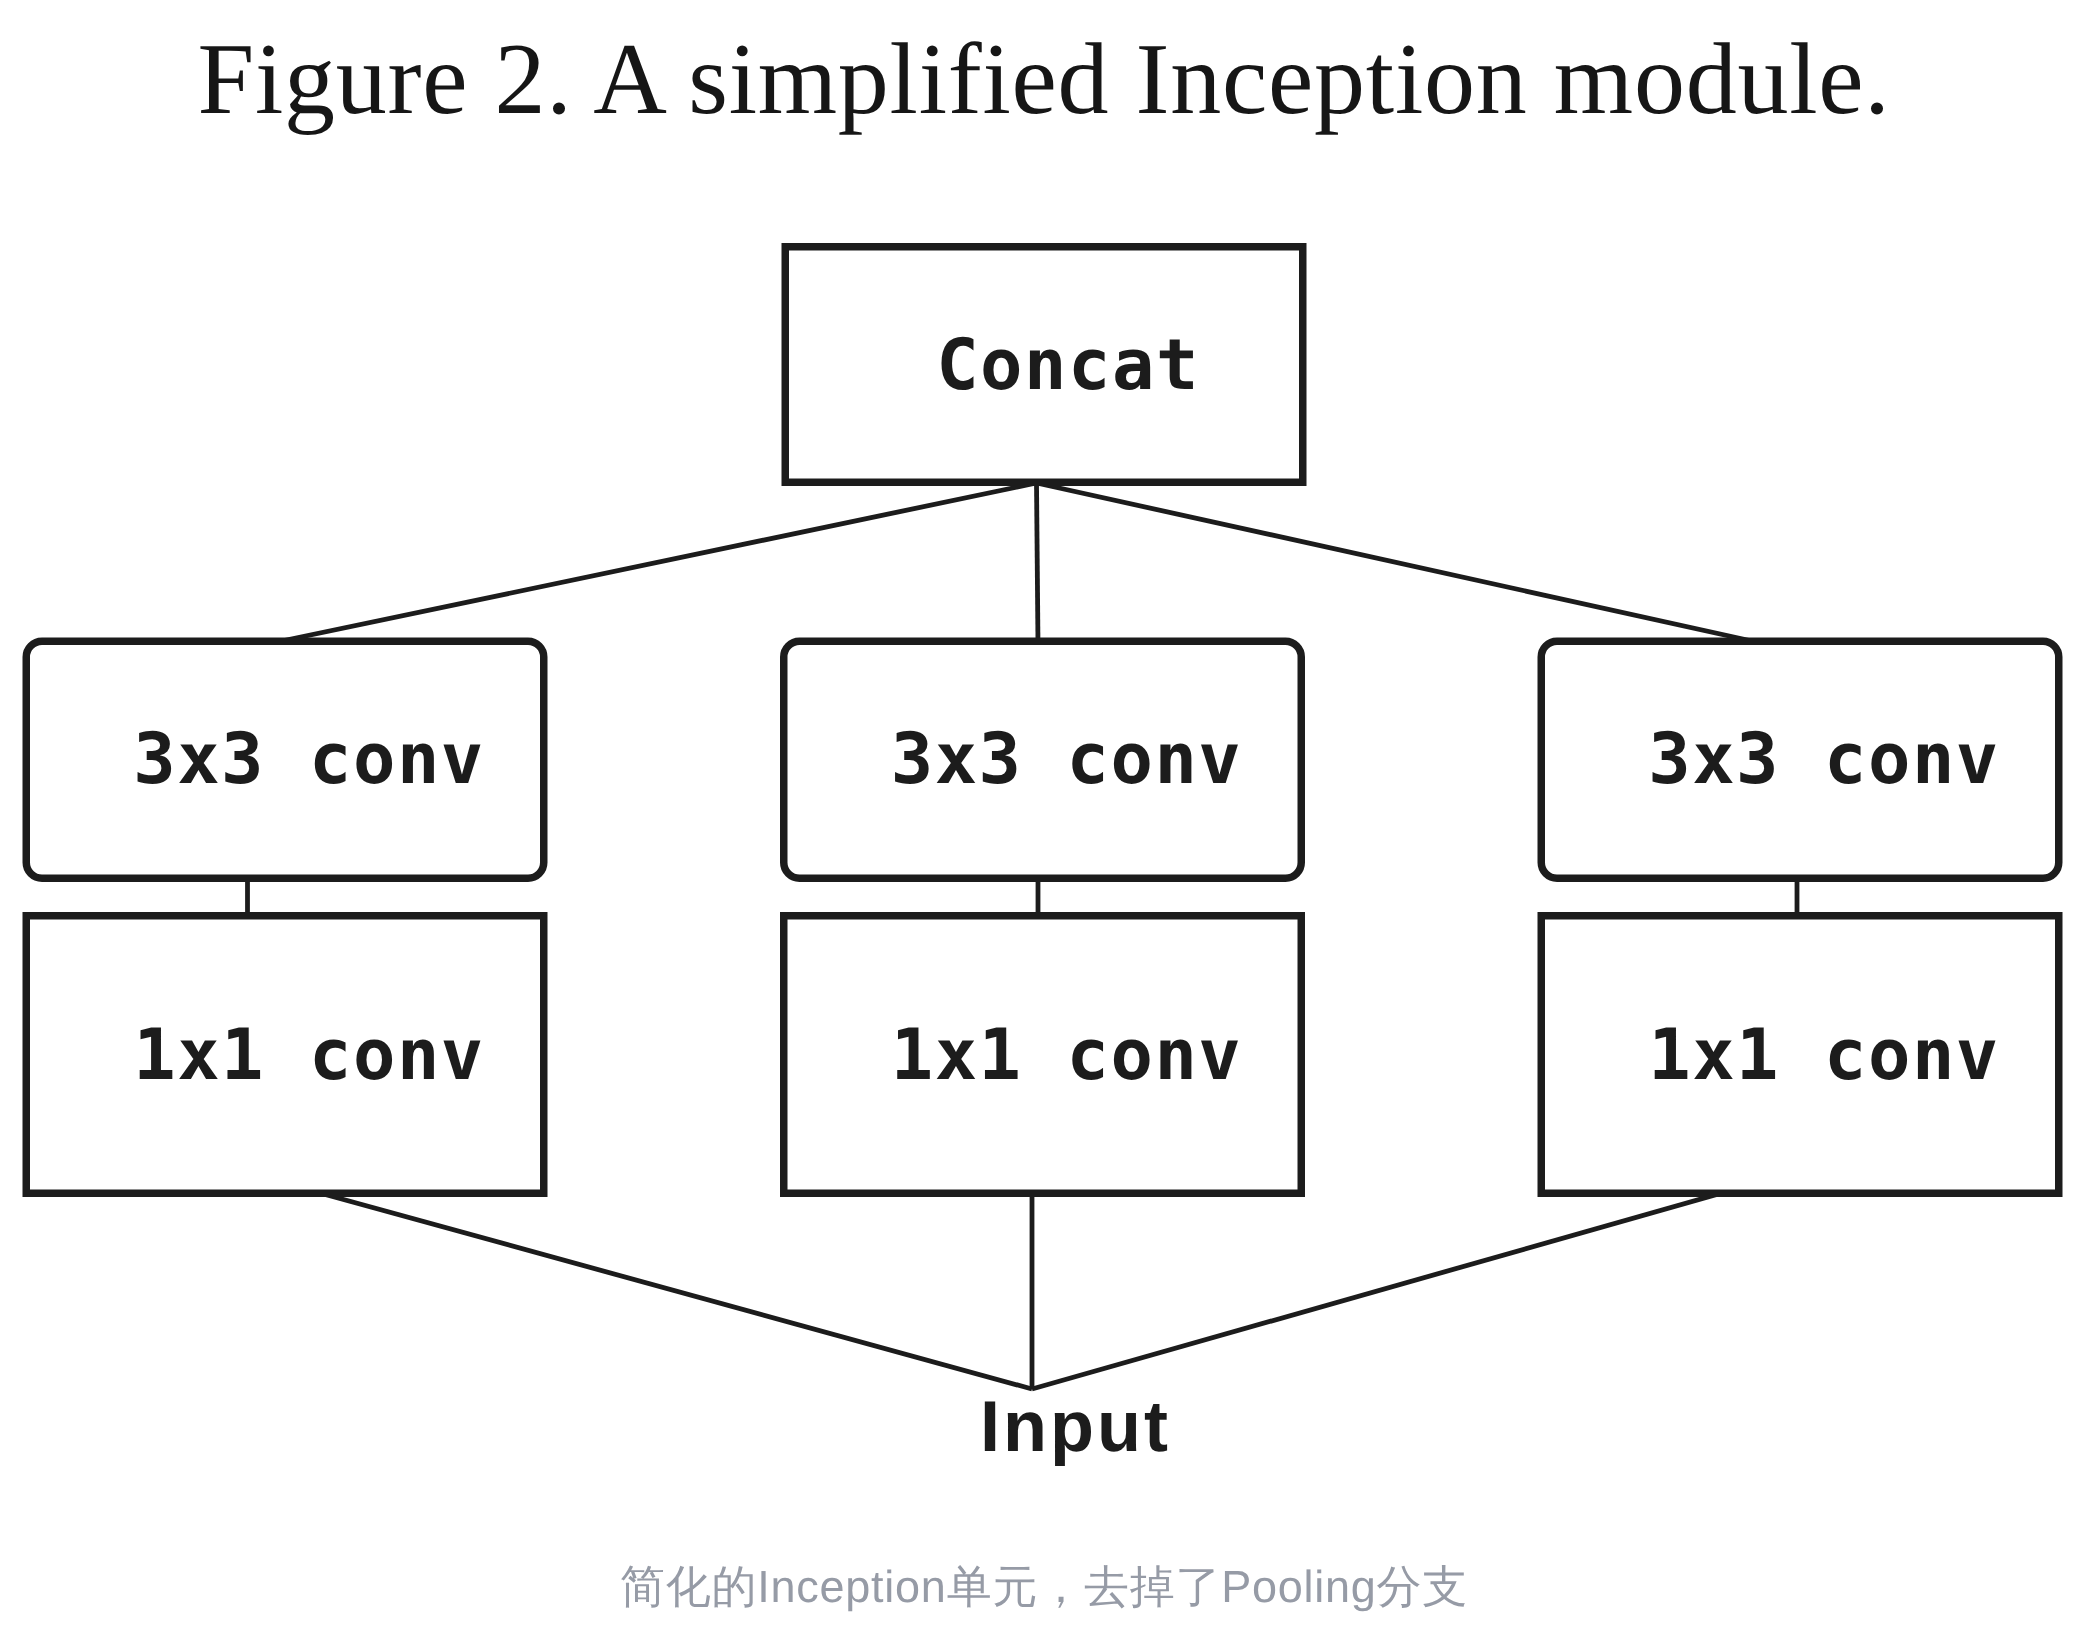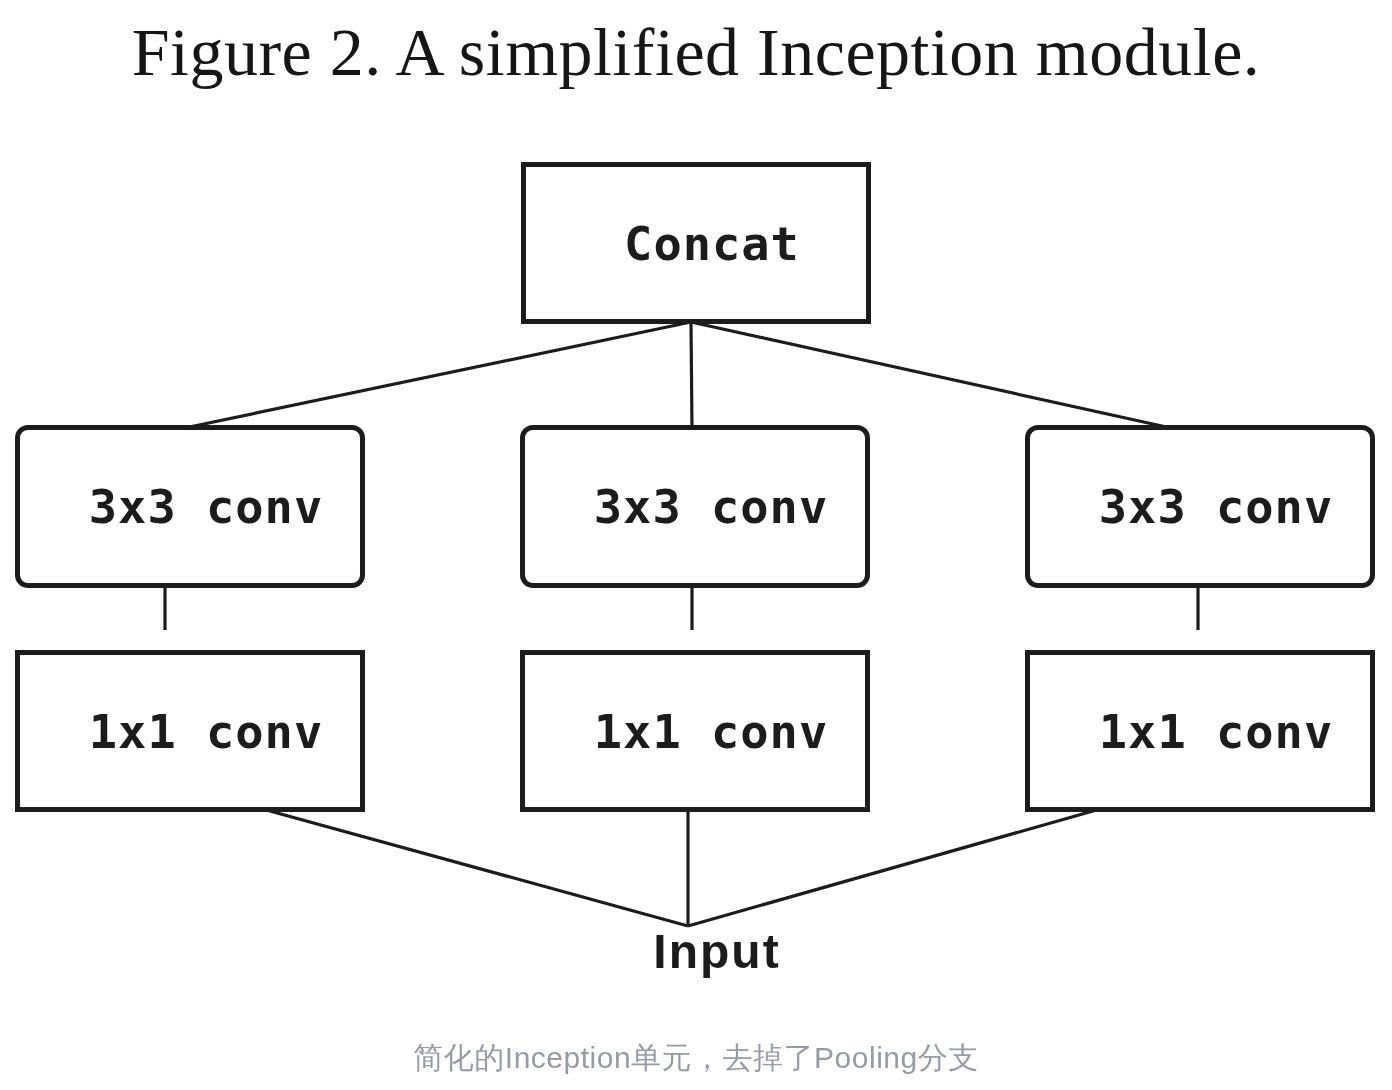--- a/index.html
+++ b/index.html
@@ -49,21 +49,21 @@
     font-family: "DejaVu Sans Mono", monospace;
     font-weight: bold;
     font-size: 47px;
     color: #1c1c1c;
     letter-spacing: 1px;
     white-space: pre;
     padding-left: 32px;
   }
   .node-concat { left: 521px; top: 162px; height: 162px; }
   .row-top    { top: 425px; height: 163px; border-radius: 13px; }
-  .row-bottom { top: 650px; height: 162px; }
+  .row-bottom { top: 608px; height: 190px; }
   .col-left   { left: 15px; }
   .col-mid    { left: 520px; }
   .col-right  { left: 1025px; }
   .input-label {
     position: absolute;
     top: 924px;
     left: 0;
     width: 100%;
     text-align: center;
     font-family: Liberation Sans, sans-serif;

